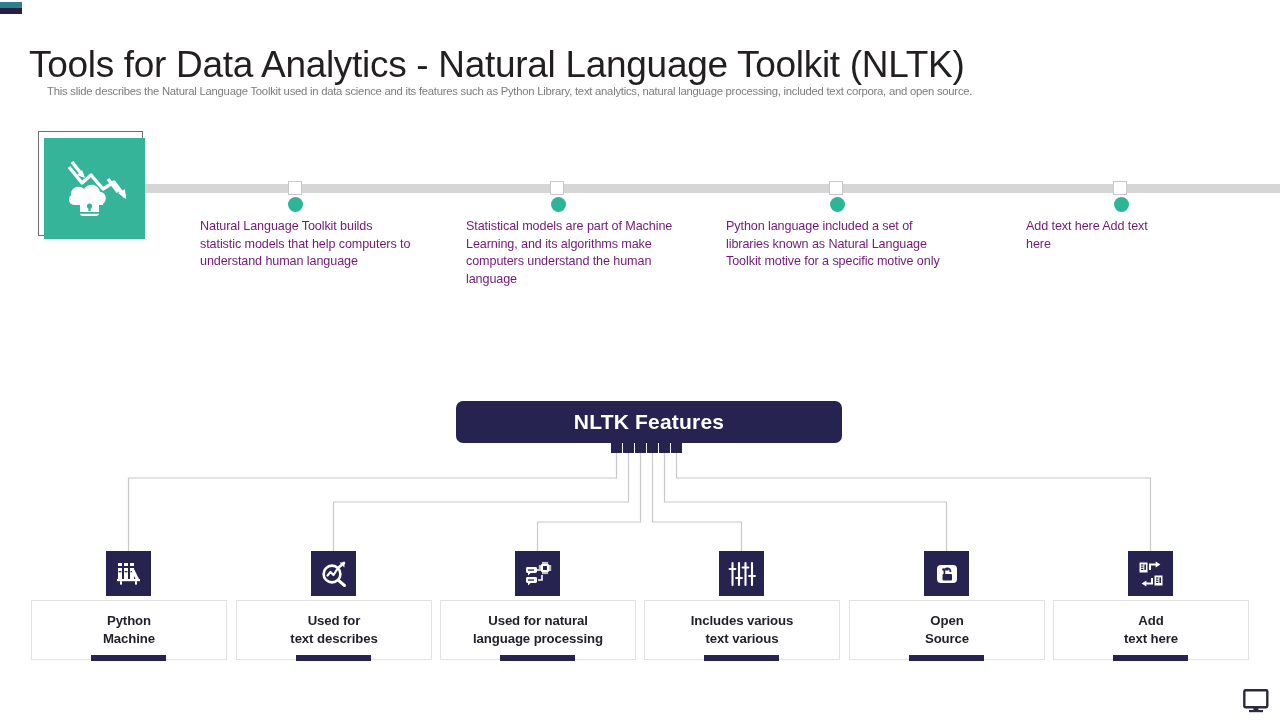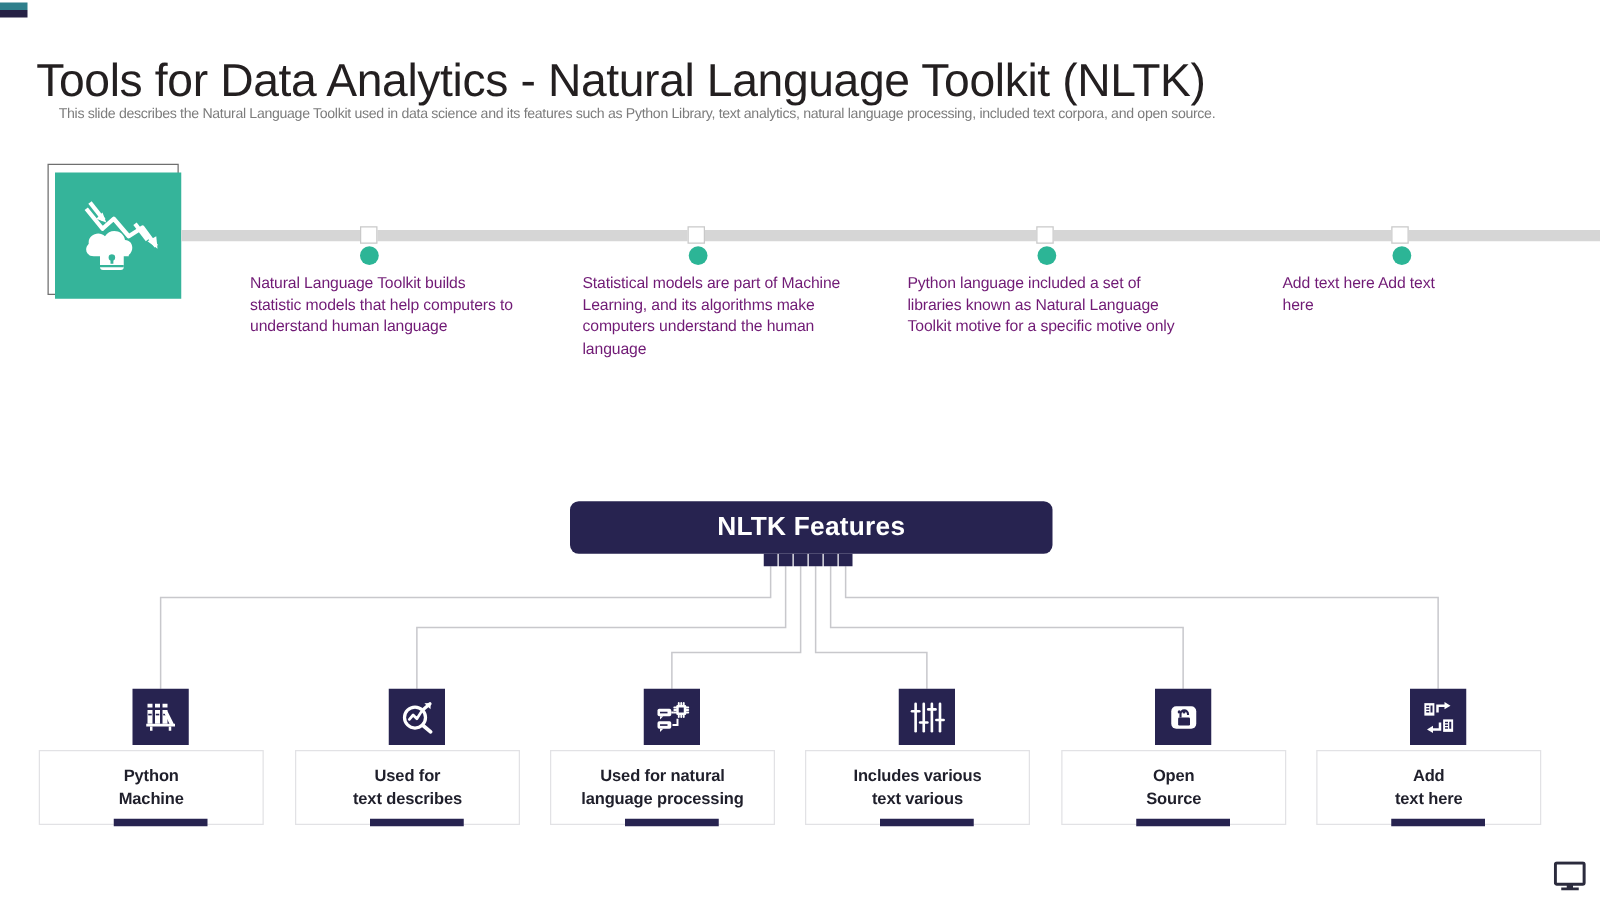--- a/index.html
+++ b/index.html
@@ -82,21 +82,21 @@
   #connectors { position: absolute; left: 0; top: 0; width: 1280px; height: 720px; }
 
   
   .feat-icon {
     position: absolute; width: 45px; height: 45px;
     background: #272350;
     display: flex; align-items: center; justify-content: center;
   }
   .feat-icon svg { display: block; }
   .feat-card {
-    position: absolute; top: 600px; width: 180px; height: 60px;
+    position: absolute; top: 600px; width: 196px; height: 60px;
     background: #ffffff; border: 1px solid #e2e2e5;
     display: flex; align-items: center; justify-content: center;
   }
   .feat-card-label {
     font-size: 13.2px; font-weight: bold; color: #1f1f2b;
     line-height: 18px; text-align: center; letter-spacing: -0.1px;
   }
   .feat-underline {
     position: absolute; top: 655px; width: 75px; height: 6px;
     background: #272350;

